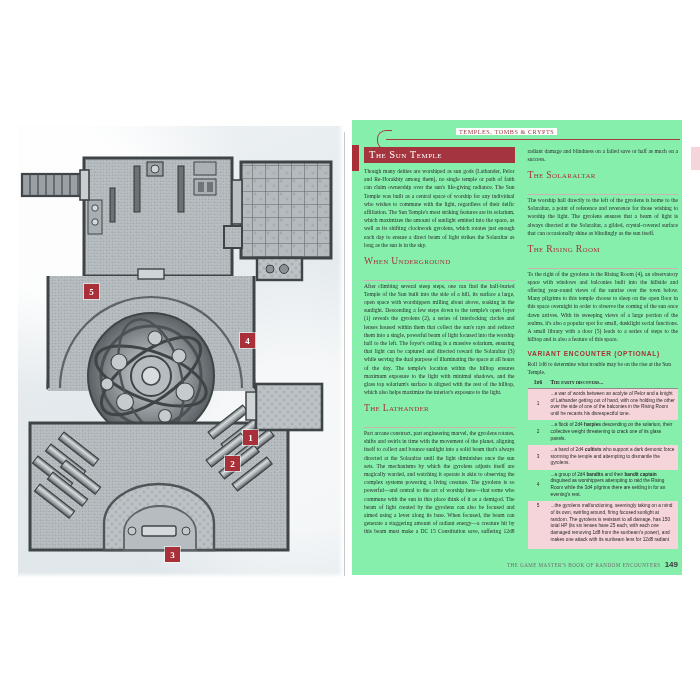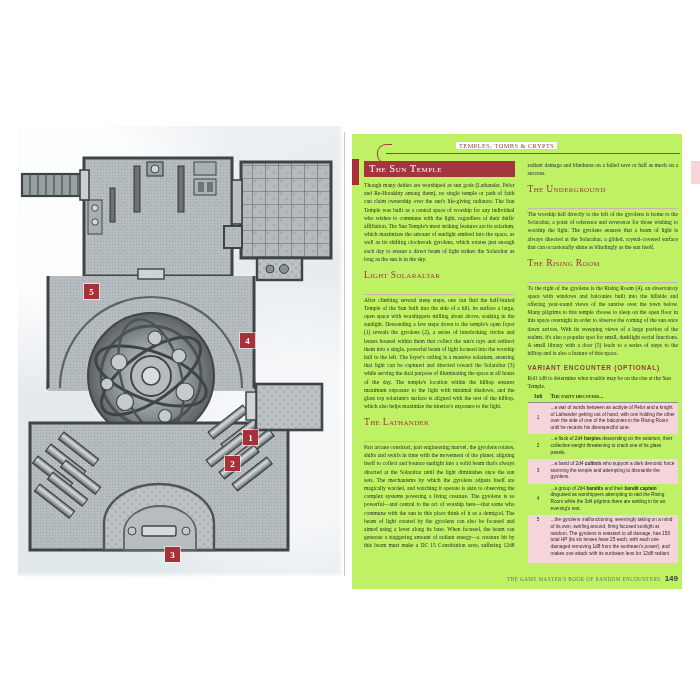--- a/index.html
+++ b/index.html
@@ -50,22 +50,22 @@
     font-family:"Liberation Serif", serif;
     font-size:9px;font-weight:bold;
     display:flex;align-items:center;justify-content:center;
     box-shadow:0 0 0 1px rgba(255,255,255,.55);
     letter-spacing:0;
   }
 
   
   .page-right{
     position:absolute;
-    left:352px; top:134px; width:330px; height:455px;
-    background:#bef264;
+    left:352px; top:120px; width:330px; height:455px;
+    background:#86efac;
   }
   .gutter{
     position:absolute;left:344px;top:132px;width:1px;height:444px;
     background:#c9c9c9;
   }
   .runhead{
     position:absolute;left:34px;top:8px;right:2px;height:15px;
   }
   .runhead-rule{
     position:absolute;left:0;top:11px;right:0;height:1px;background:#a63a44;
@@ -335,27 +335,27 @@
       <div class="runhead-cap"></div>
       <div class="runhead-txt">Temples, Tombs &amp; Crypts</div>
     </div>
     <div class="col-tab"></div>
 
     <div class="cols">
 
       <h1 class="h1bar">The Sun Temple</h1>
       <p class="body">Though many deities are worshiped as sun gods (Lathander, Pelor and Re-Horakhty among them), no single temple or path of faith can claim ownership over the sun's life-giving radiance. The Sun Temple was built as a central space of worship for any individual who wishes to commune with the light, regardless of their deific affiliation. The Sun Temple's most striking features are its solarium, which maximizes the amount of sunlight emitted into the space, as well as its shifting clockwork gyrolens, which rotates just enough each day to ensure a direct beam of light strikes the Solaraltar as long as the sun is in the sky.</p>
 
-      <h2 class="h2">Light Solaraltar</h2>
+      <h2 class="h2">When Underground</h2>
       <p class="body">After climbing several steep steps, one can find the half-buried Temple of the Sun built into the side of a hill, its surface a large, open space with worshippers milling about above, soaking in the sunlight. Descending a few steps down to the temple's open foyer (1) reveals the gyrolens (2), a series of interlocking circles and lenses housed within them that collect the sun's rays and redirect them into a single, powerful beam of light focused into the worship hall to the left. The foyer's ceiling is a massive solarium, ensuring that light can be captured and directed toward the Solaraltar (3) while serving the dual purpose of illuminating the space at all hours of the day. The temple's location within the hilltop ensures maximum exposure to the light with minimal shadows, and the glass top solarium's surface is aligned with the rest of the hilltop, which also helps maximize the interior's exposure to the light.</p>
 
       <h2 class="h2">The Lathander</h2>
       <p class="body">Part arcane construct, part engineering marvel, the gyrolens rotates, shifts and swirls in time with the movement of the planet, aligning itself to collect and bounce sunlight into a solid beam that's always directed at the Solaraltar until the light diminishes once the sun sets. The mechanisms by which the gyrolens adjusts itself are magically warded, and watching it operate is akin to observing the complex systems powering a living creature. The gyrolens is so powerful—and central to the act of worship here—that some who commune with the sun in this place think of it as a demigod. The beam of light created by the gyrolens can also be focused and aimed using a lever along its base. When focused, the beam can generate a staggering amount of radiant energy—a creature hit by this beam must make a DC 15 Constitution save, suffering 12d8 radiant damage and blindness on a failed save or half as much on a success.</p>
 
-      <h2 class="h2">The Underground</h2>
+      <h2 class="h2">The Solaraltar</h2>
       <p class="body">The worship hall directly to the left of the gyrolens is home to the Solaraltar, a point of reference and reverence for those wishing to worship the light. The gyrolens ensures that a beam of light is always directed at the Solaraltar, a gilded, crystal-covered surface that can occasionally shine as blindingly as the sun itself.</p>
 
       <h2 class="h2">The Rising Room</h2>
       <p class="body">To the right of the gyrolens is the Rising Room (4), an observatory space with windows and balconies built into the hillside and offering year-round views of the sunrise over the town below. Many pilgrims to this temple choose to sleep on the open floor in this space overnight in order to observe the coming of the sun once dawn arrives. With its sweeping views of a large portion of the realms, it's also a popular spot for small, dusklight social functions. A small library with a door (5) leads to a series of steps to the hilltop and is also a feature of this space.</p>
 
       <h3 class="h3">Variant Encounter (Optional)</h3>
       <p class="lead">Roll 1d6 to determine what trouble may be on the rise at the Sun Temple.</p>
 
       <table class="enc">
         <thead>

